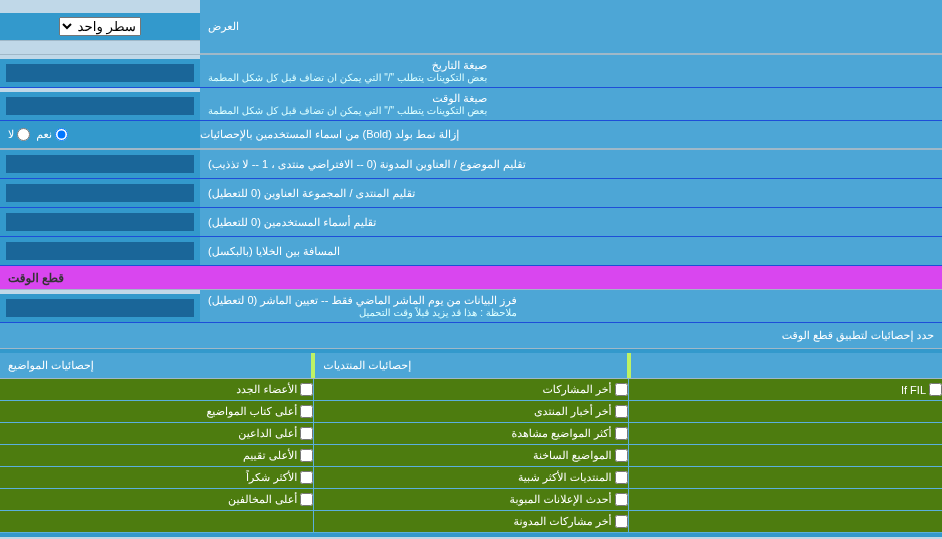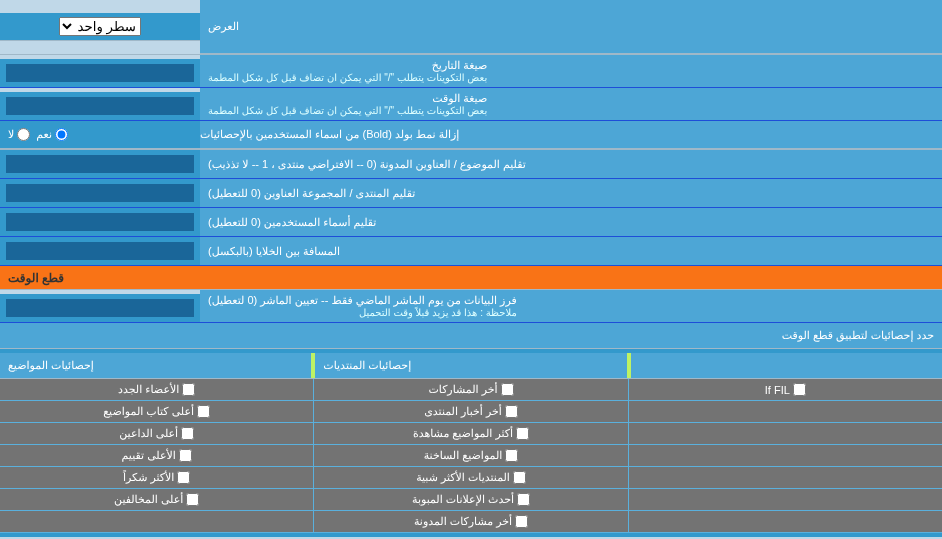--- a/index.html
+++ b/index.html
@@ -49,21 +49,21 @@
       width: 100%;
       background: #1a6699;
       color: #fff;
       border: none;
       padding: 2px 4px;
       font-size: 12px;
       text-align: center;
       direction: ltr;
     }
     .section-header {
-      background: #f97316;
+      background: #d946ef;
       padding: 4px 8px;
       font-weight: bold;
       font-size: 12px;
       color: #333;
       text-align: right;
       border-bottom: 1px solid #a0b8c8;
       min-height: 24px;
       display: flex;
       align-items: center;
       justify-content: flex-end;
@@ -157,25 +157,25 @@
     .bottom-header-cell:last-child {
       border-left: none;
     }
     .bottom-cb-row {
       display: flex;
       border-bottom: 1px solid #5ab0dd;
       min-height: 22px;
     }
     .bottom-cb-cell {
       flex: 1;
-      background: #737373;
+      background: #4d7c0f;
       padding: 2px 0;
       display: flex;
       align-items: center;
-      justify-content: center;
+      justify-content: flex-start;
       gap: 4px;
       border-left: 1px solid #5ab0dd;
     }
     .bottom-cb-cell:last-child {
       border-left: none;
     }
     .bottom-cb-cell label {
       color: #fff;
       font-size: 11px;
       display: flex;

